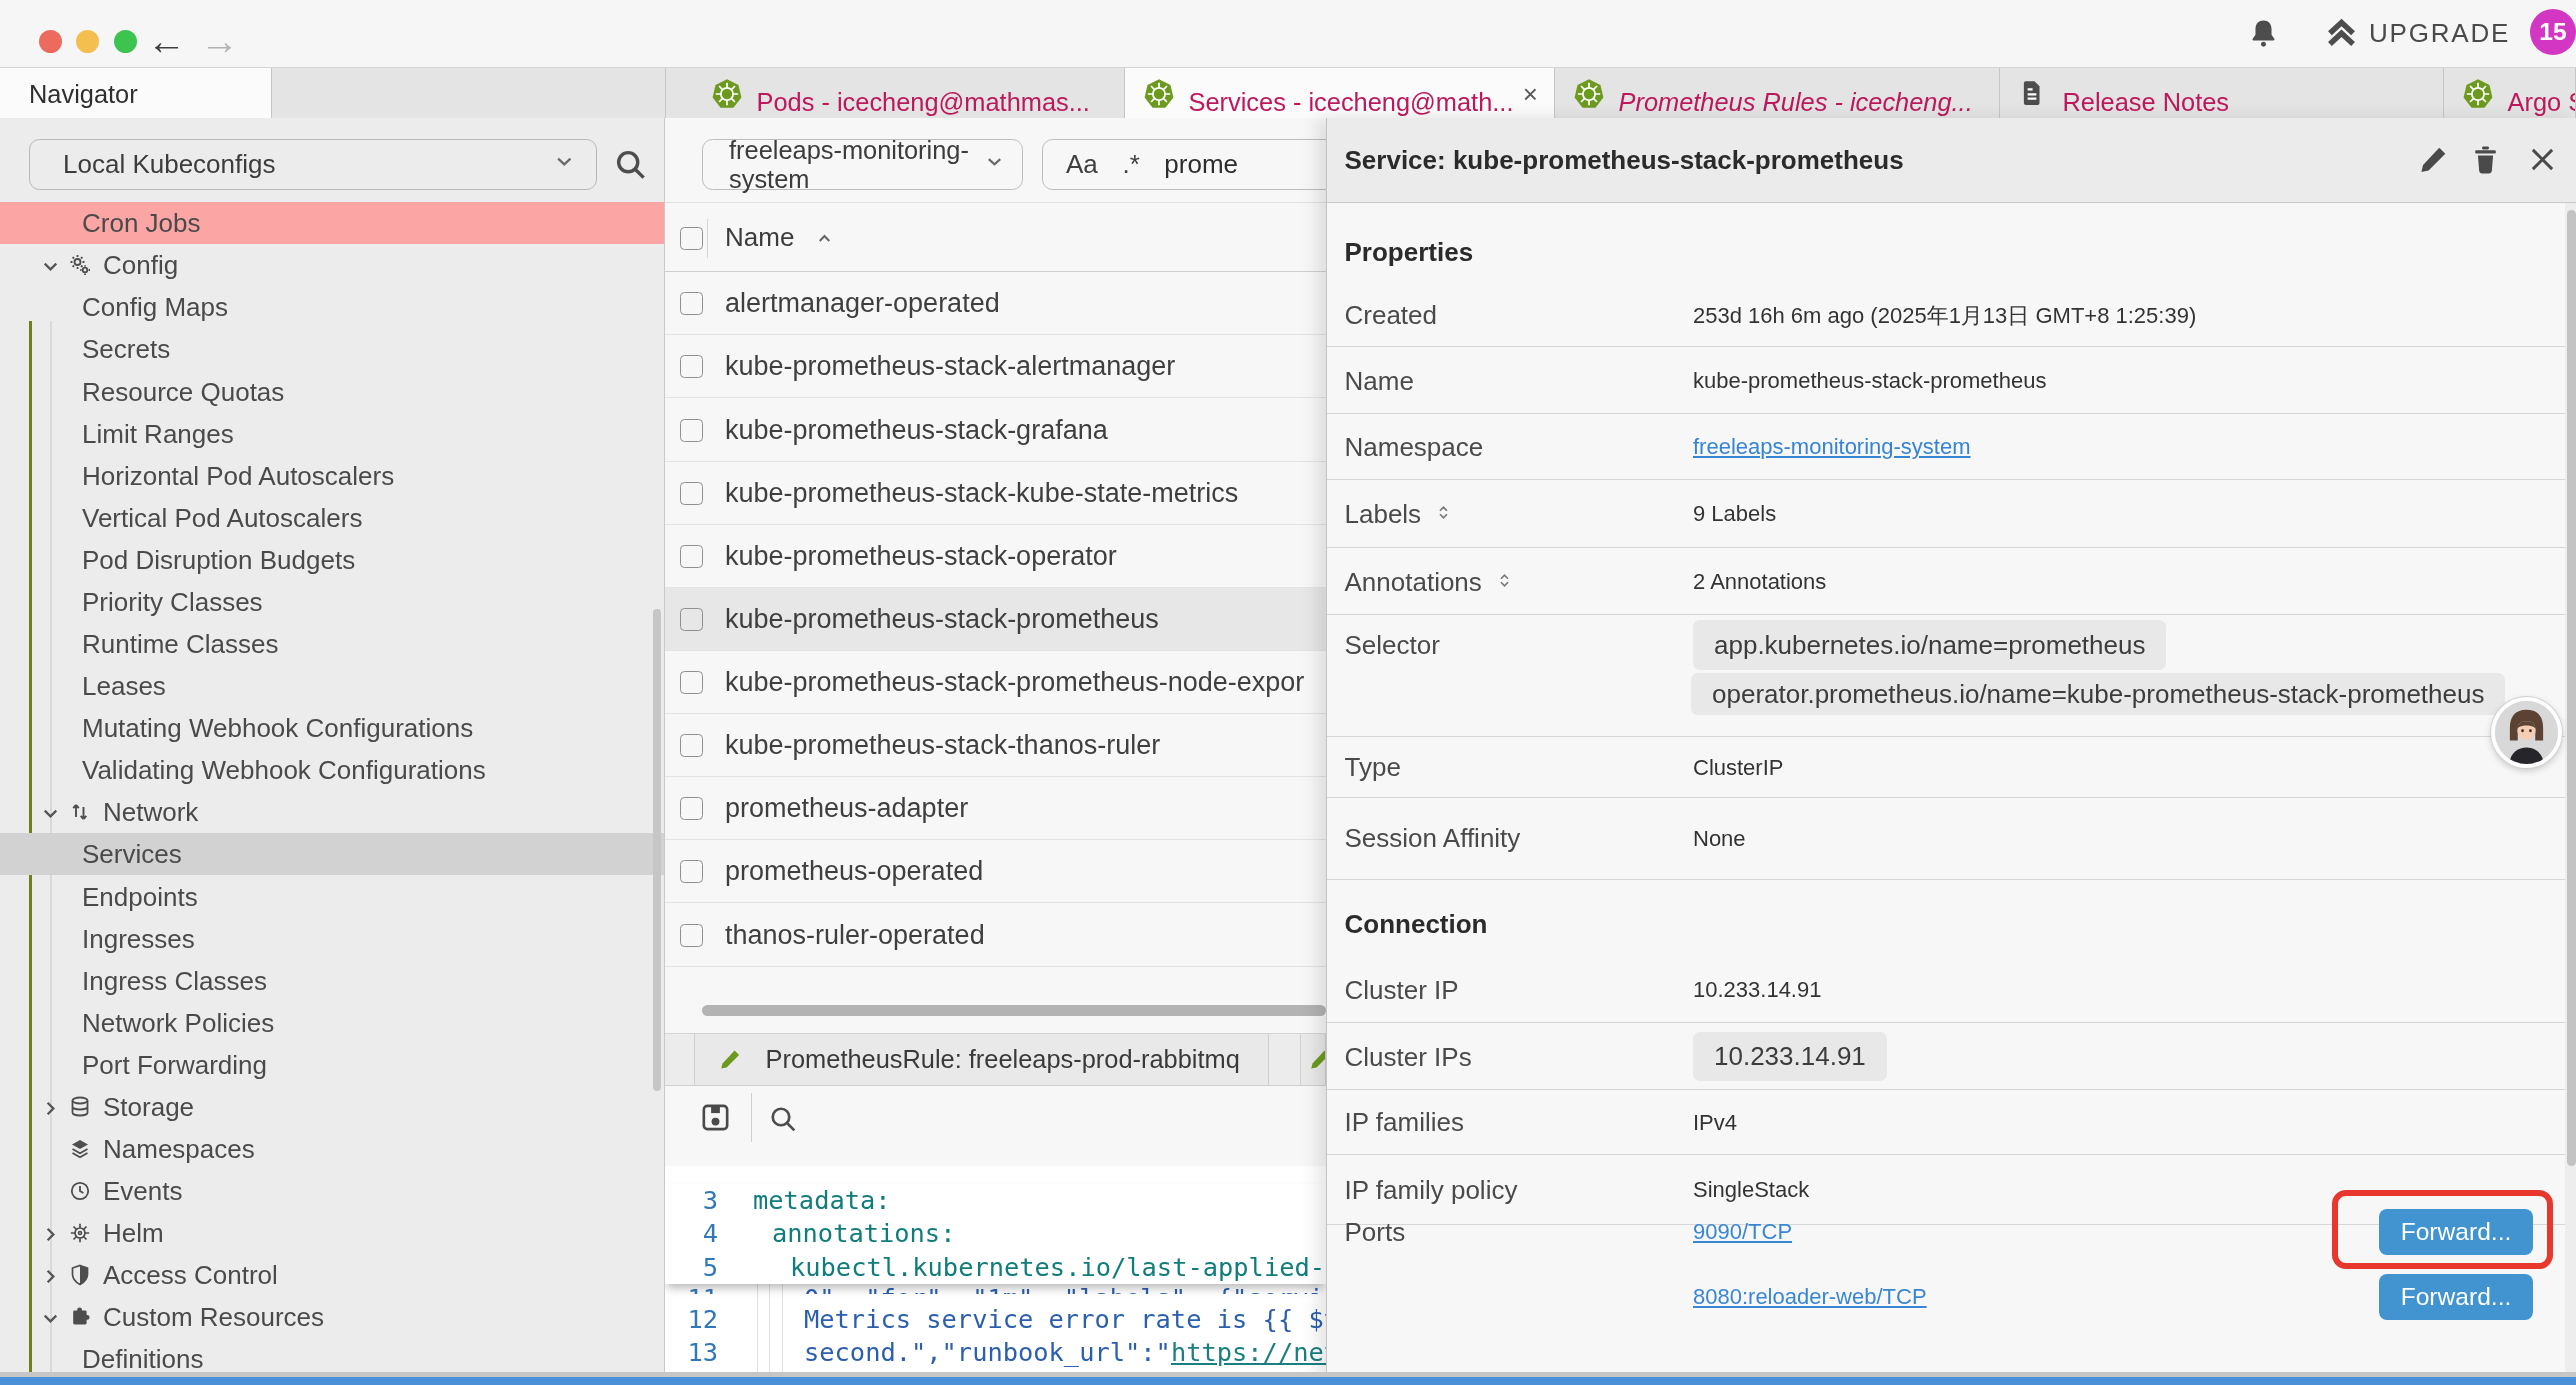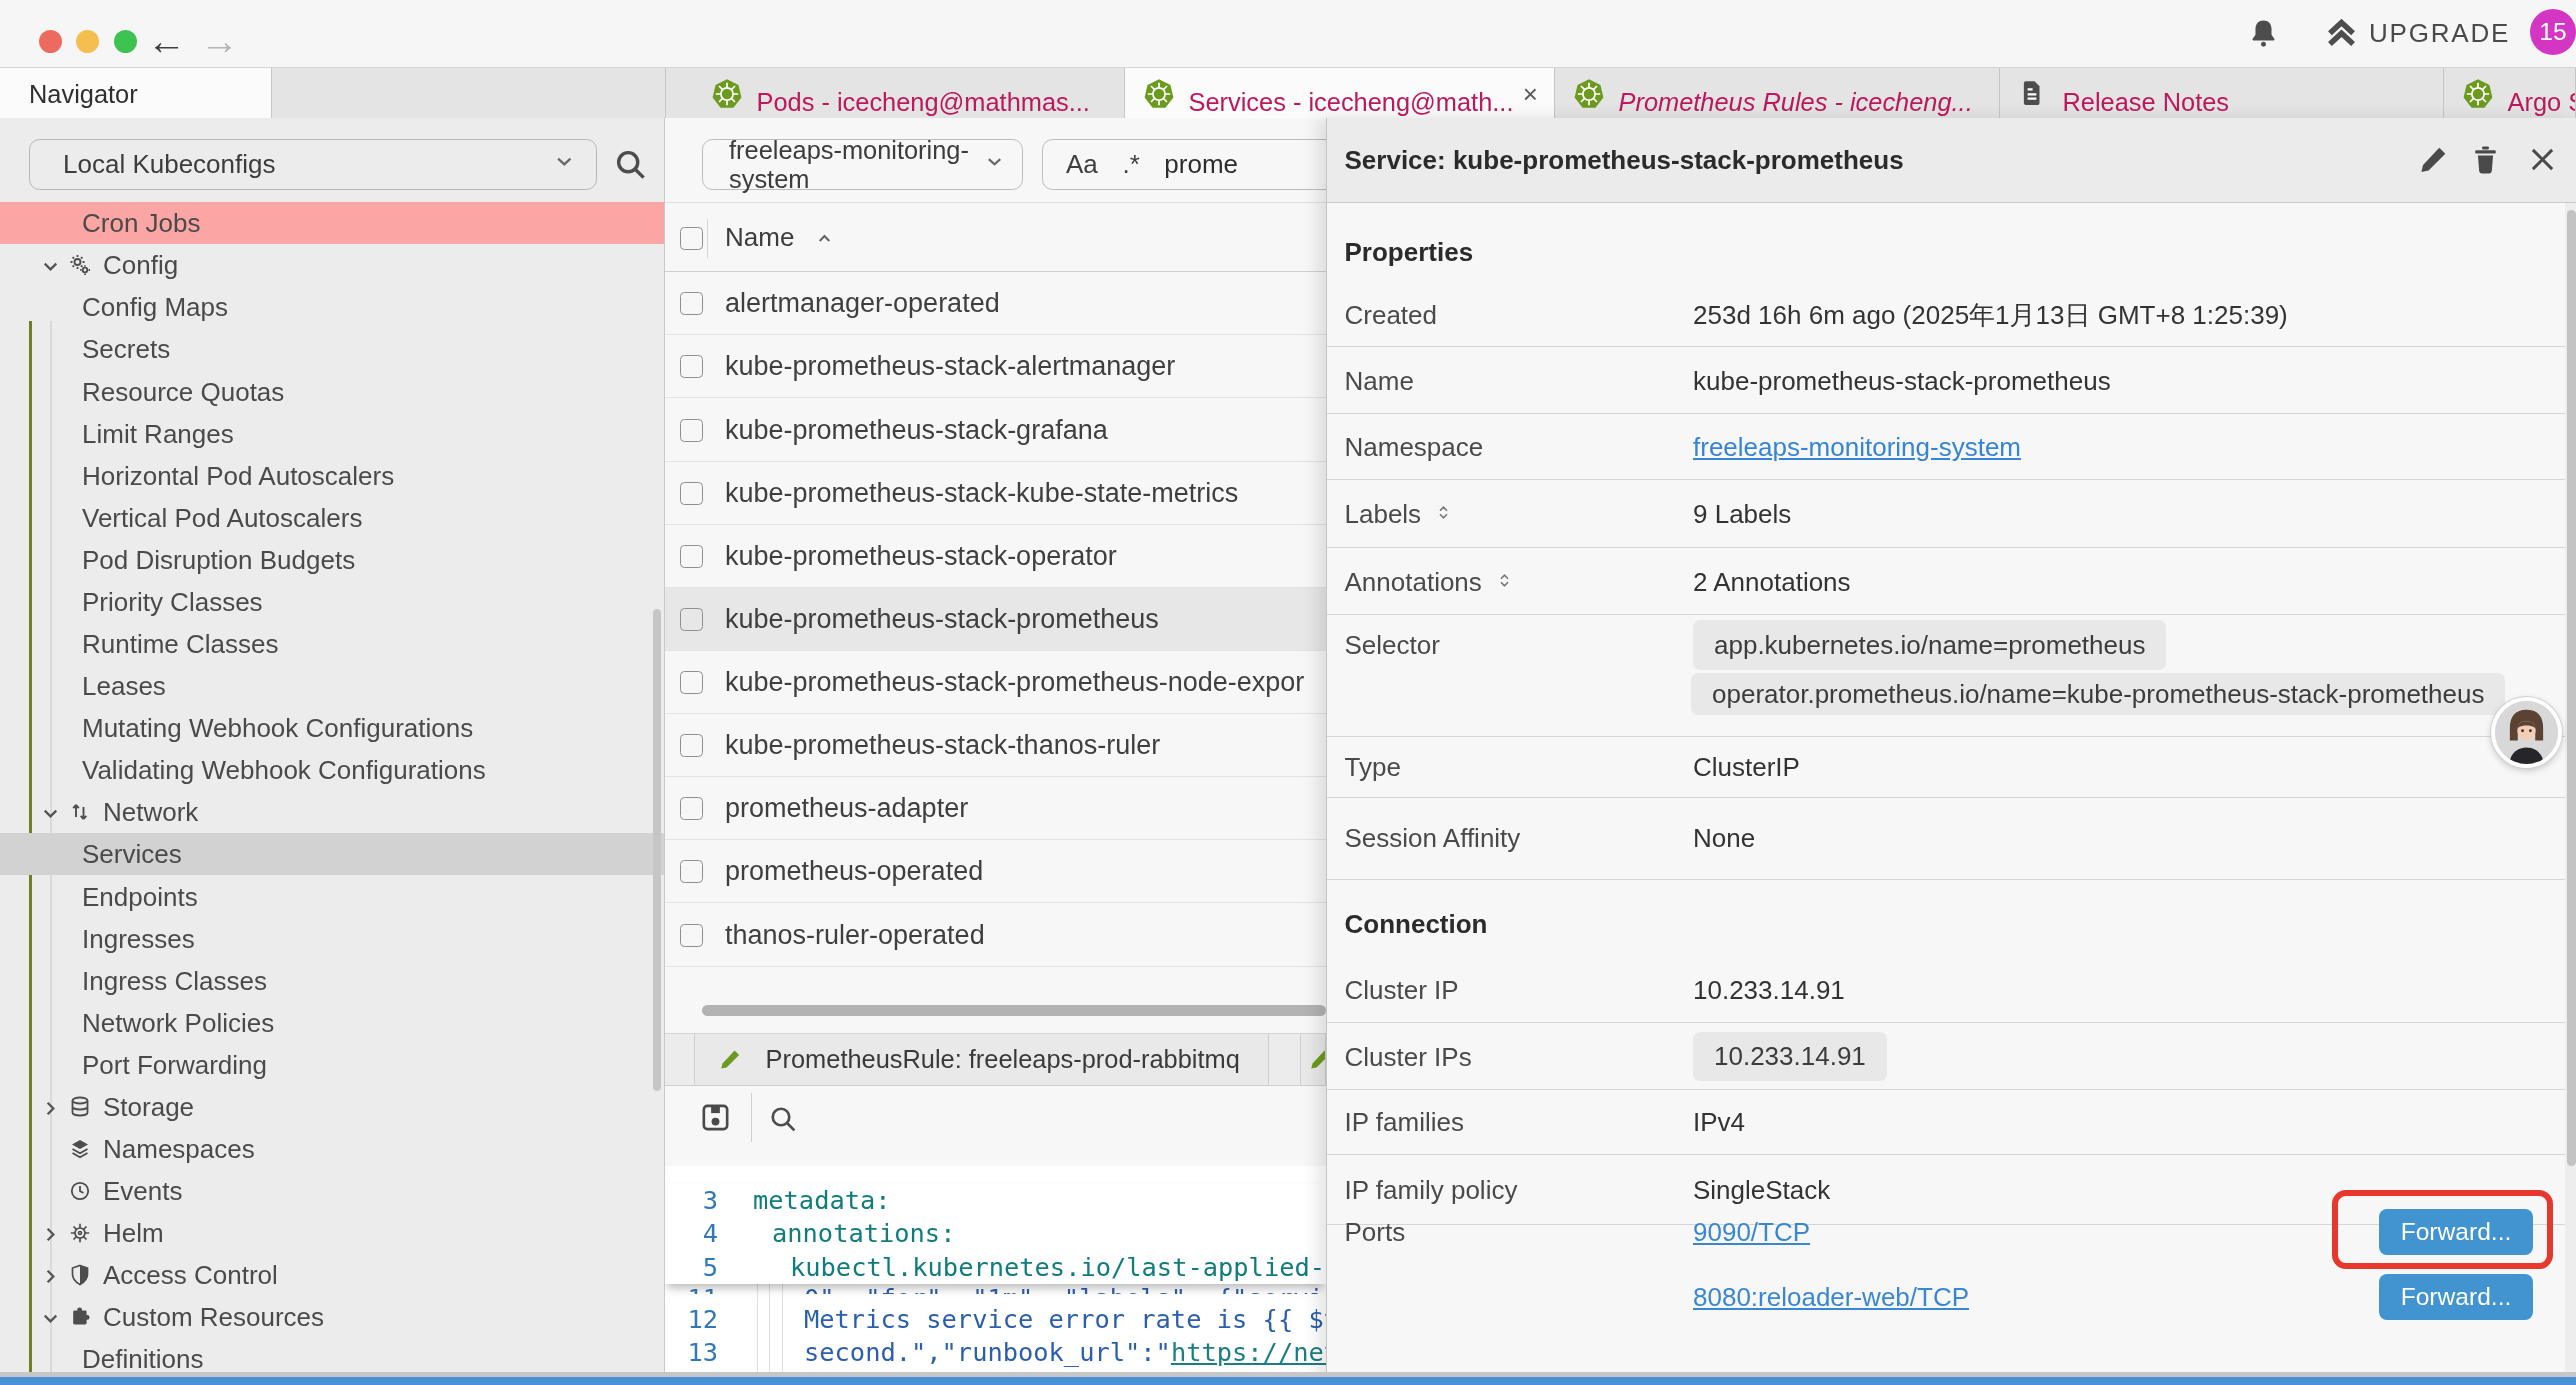--- a/index.html
+++ b/index.html
@@ -5,21 +5,21 @@
   html,body{margin:0;padding:0;background:#555;}
   #app{position:relative;width:2576px;height:1385px;background:#f6f6f6;overflow:hidden;
        font-family:"Liberation Sans","DejaVu Sans",sans-serif;color:#3a3a3a;}
   .abs{position:absolute;}
   
   .titlebar{left:0;top:0;width:2576px;height:67px;background:#f6f6f6;border-bottom:0.9px solid #d4d4d4;}
   .tl{width:23px;height:23px;border-radius:50%;top:30px;}
   .navarrow{font-size:39px;line-height:39px;top:21px;}
   .bell svg,.upg svg{display:block;}
   .upgrade-label{font-size:26px;letter-spacing:1.8px;color:#4a4a4a;font-weight:500;}
-  .badge{width:46px;height:46px;border-radius:50%;color:#fff;font-size:24.6px;font-weight:normal;
+  .badge{width:46px;height:46px;border-radius:50%;color:#fff;font-size:24.6px;font-weight:bold;
          display:flex;align-items:center;justify-content:center;top:8.8px;}
   
   .tabstrip{left:0;top:68px;width:2576px;height:51px;background:#e4e4e4;border-bottom:0.9px solid #c6c6c6;}
   .navtab{left:0;top:0;width:272px;height:52px;background:#fbfbfb;border-right:0.9px solid #c6c6c6;
           display:flex;align-items:center;padding-left:29px;box-sizing:border-box;font-size:25.4px;color:#2f2f2f;}
   .tab{position:absolute;top:0;height:52px;display:flex;align-items:center;box-sizing:border-box;
        border-right:0.9px solid #c6c6c6;padding-left:17.5px;overflow:hidden;white-space:nowrap;}
   .tab.active{background:#fbfbfb;}
   .tab .ticon{width:32px;height:32px;flex:none;margin-right:14px;}
   .tab .tlabel{font-size:25.4px;color:#be185d;margin-top:16px;}
@@ -81,21 +81,21 @@
   
   .detail{left:1326px;top:118px;width:1250px;height:1267px;background:#f7f7f7;border-left:0.9px solid #c4c4c4;
           box-shadow:-8.8px 0 16px rgba(0,0,0,0.10);box-sizing:border-box;z-index:10;}
   .dhead{left:0;top:0;width:1250px;height:85px;background:#ebebeb;border-bottom:0.9px solid #c9c9c9;box-sizing:border-box;}
   .dtitle{position:absolute;left:17.5px;top:0;height:85px;display:flex;align-items:center;
           font-size:26px;font-weight:bold;color:#2b2b2b;}
   .hicon{position:absolute;top:25.4px;width:33px;height:33px;}
   .sectitle{position:absolute;left:17.5px;font-size:26px;font-weight:bold;color:#2b2b2b;}
   .drow{position:absolute;left:0;width:1236px;}
   .dlabel2{position:absolute;left:17.5px;font-size:26px;color:#4a4a4a;display:flex;align-items:center;}
-  .dvalue{position:absolute;left:366px;font-size:26px;color:#333;white-space:nowrap;justify-content:flex-end;}
+  .dvalue{position:absolute;left:366px;font-size:22px;color:#333;white-space:nowrap;justify-content:flex-end;}
   .dlink{color:#3584d6;text-decoration:underline;}
   .plink{color:#3987d3;text-decoration:underline;}
   .divider{position:absolute;left:0;width:1238px;height:0.9px;background:#d6d6d6;}
   .chip{position:absolute;background:#e8e8e8;border-radius:7px;display:flex;align-items:center;
         padding:0 21px;font-size:26px;color:#3c3c3c;box-sizing:border-box;white-space:nowrap;}
   .fwdbtn{position:absolute;left:1052px;width:154px;height:46px;border-radius:8px;color:#fff;font-size:24.6px;
           display:flex;align-items:center;justify-content:center;}
   .redbox{position:absolute;left:1005px;width:221px;height:79px;border:6.1px solid #e8382d;border-radius:14px;
           box-sizing:border-box;z-index:50;}
   .dscroll-track{left:1238px;top:85px;width:12.3px;height:1182px;background:#ededed;}

